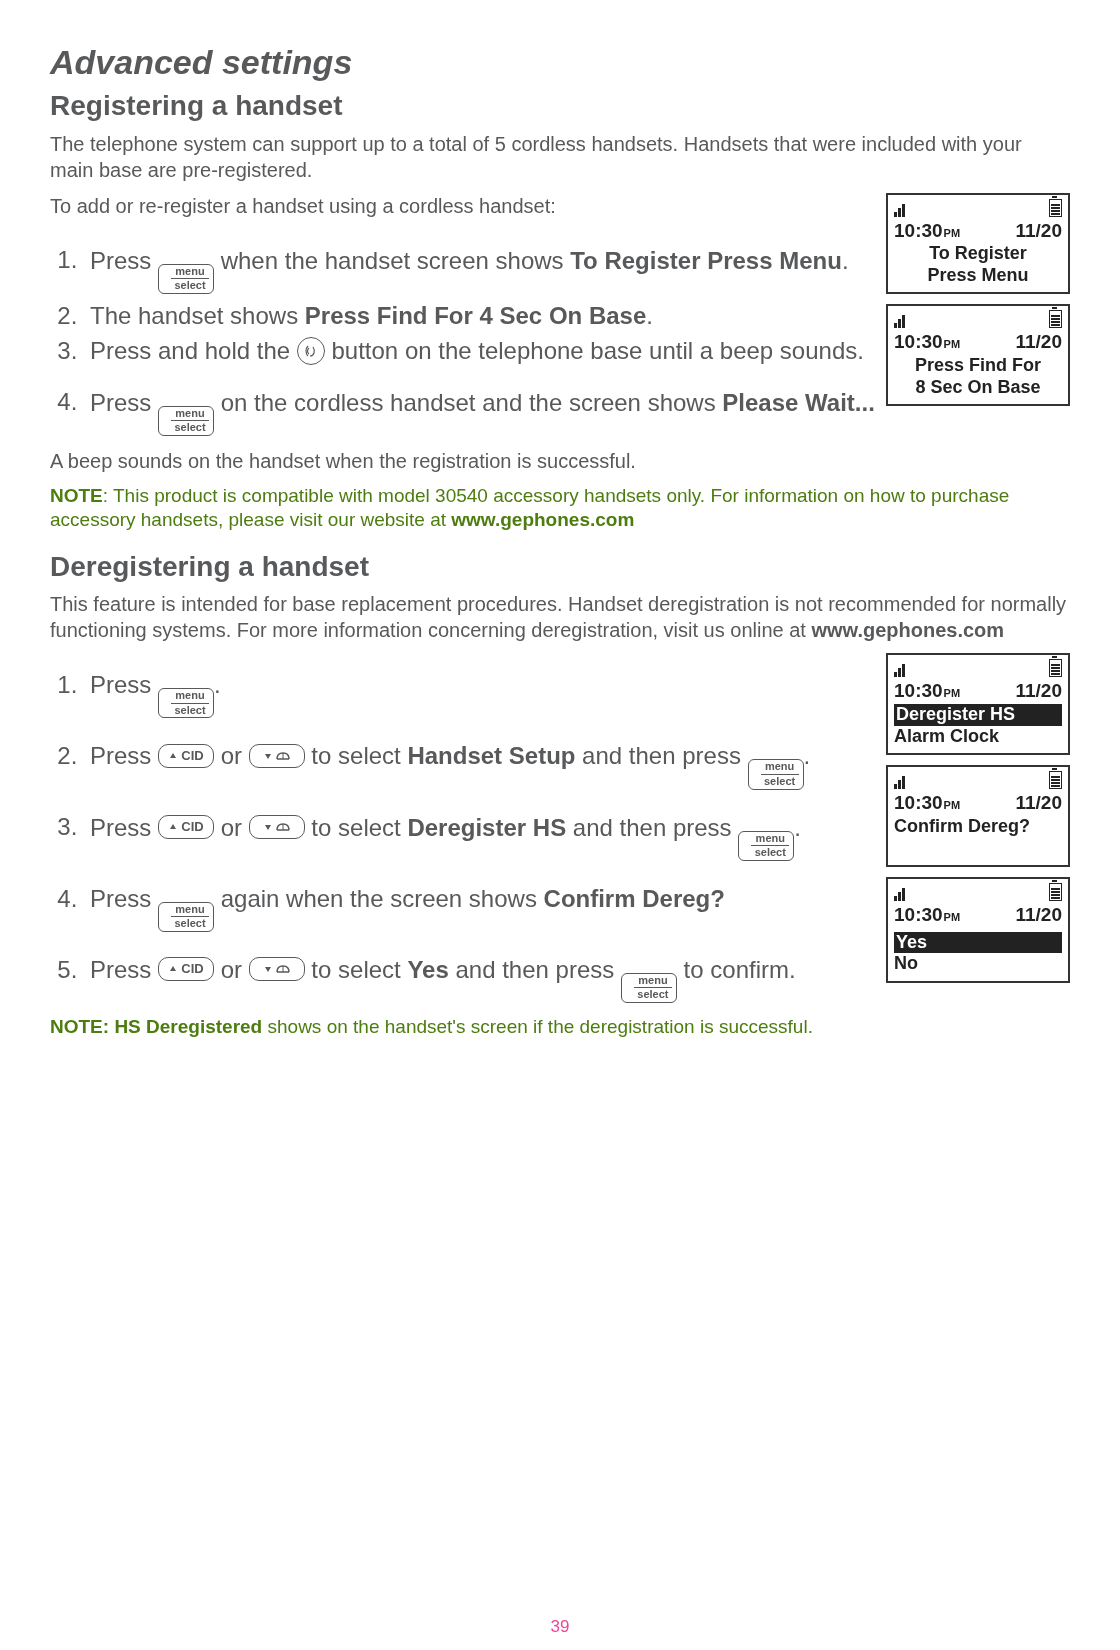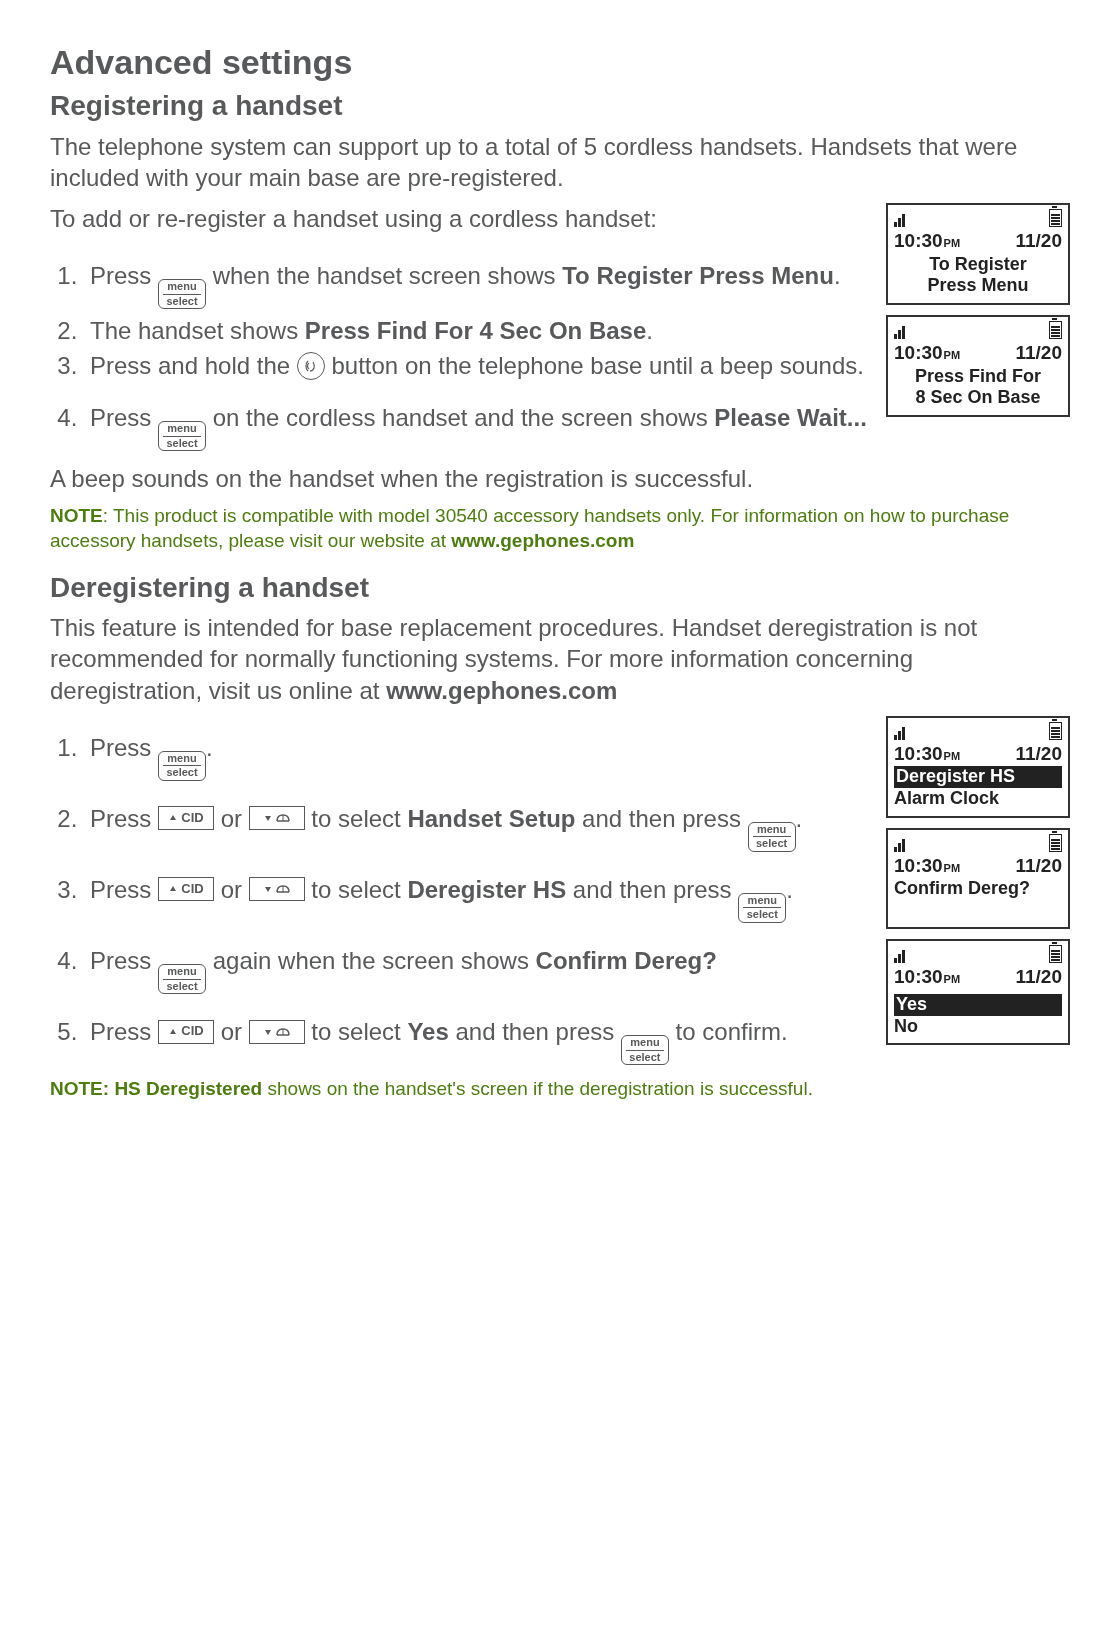--- a/index.html
+++ b/index.html
@@ -9,29 +9,30 @@
     color: #58595b;
     width: 1120px;
     box-sizing: border-box;
     line-height: 1.3;
   }
   h1 {
     font-size: 34px;
     font-weight: bold;
     margin: 0 0 4px 0;
     color: #58595b;
+    font-style: italic;
   }
   h2 {
     font-size: 28px;
     font-weight: bold;
     margin: 0 0 6px 0;
     color: #58595b;
   }
   p {
-    font-size: 24px;
+    font-size: 20px;
     margin: 0 0 10px 0;
     color: #58595b;
   }
   ol {
     font-size: 24px;
     margin: 0 0 10px 0;
     padding-left: 34px;
     color: #58595b;
   }
   ol li {
@@ -45,21 +46,21 @@
   }
   .bold { font-weight: bold; }
   .key {
     display: inline-block;
     border: 1.5px solid #58595b;
     border-radius: 6px;
     font-size: 11px;
     line-height: 1.05;
     text-align: center;
     vertical-align: middle;
-    padding: 1px 4px 1px 4px;
+    padding: 1px 4px 1px 12px;
     min-width: 38px;
     font-weight: bold;
     color: #58595b;
     position: relative;
     top: -2px;
     margin-top: 37px;
   }
   .key .top { display:block; font-size: 11px; }
   .key .bot { display:block; font-size: 11px; border-top: 1px solid #58595b; margin-top:1px; padding-top:1px;}
   .key-round {
@@ -73,21 +74,21 @@
     vertical-align: middle;
     position: relative;
     top: -2px;
   }
   .key-cid, .key-dir {
     display: inline-flex;
     align-items: center;
     justify-content: center;
     gap: 3px;
     border: 1.5px solid #58595b;
-    border-radius: 0;
+    border-radius: 10px;
     font-size: 13px;
     font-weight: bold;
     vertical-align: middle;
     padding: 2px 6px;
     position: relative;
     top: -2px;
     min-width: 42px;
     height: 18px;
   }
   .float-right {

